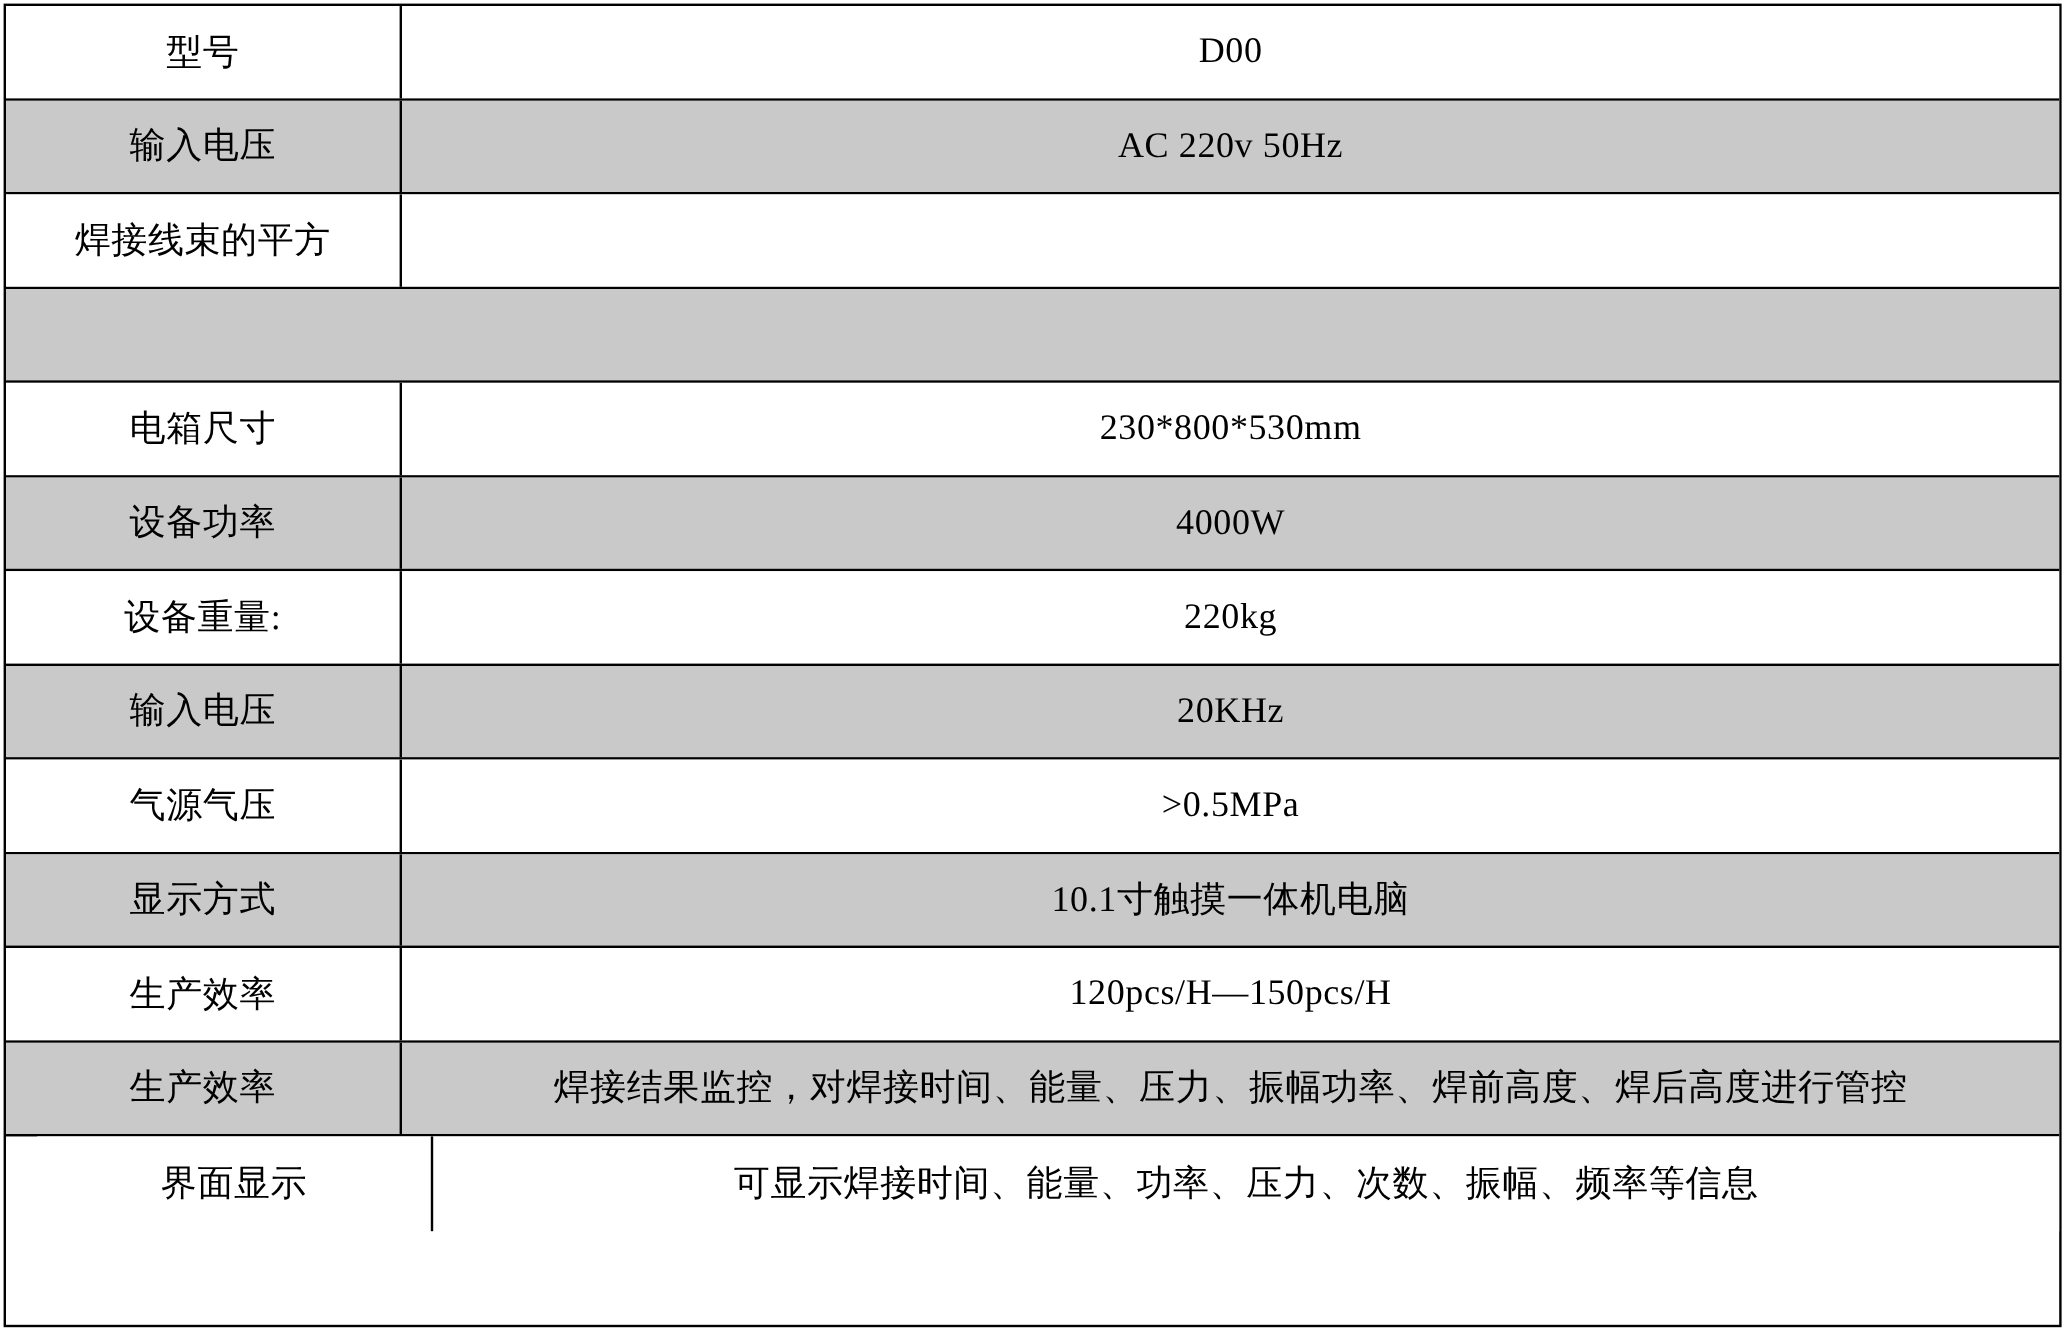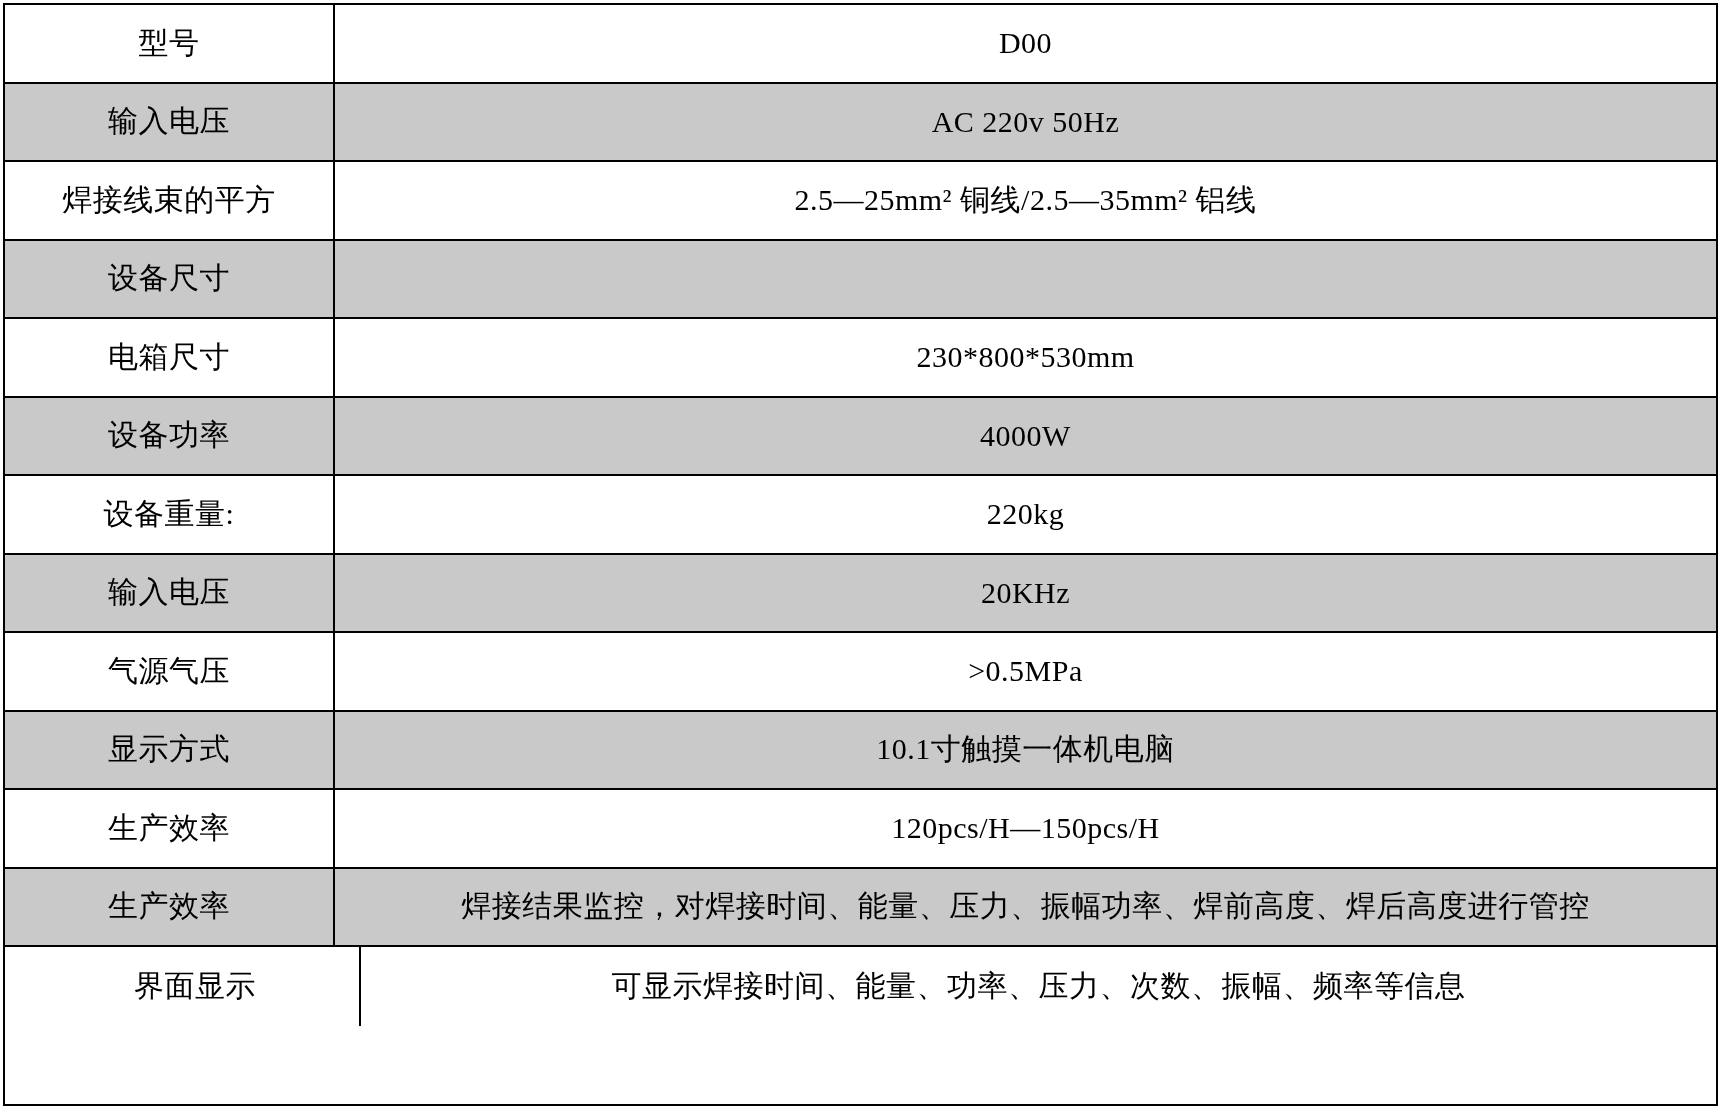--- a/index.html
+++ b/index.html
@@ -60,24 +60,22 @@
   <div class="spec-row">
     <div class="cell label-cell">型号</div>
     <div class="cell value-cell">D00</div>
   </div>
   <div class="spec-row">
     <div class="cell label-cell">输入电压</div>
     <div class="cell value-cell">AC 220v 50Hz</div>
   </div>
   <div class="spec-row">
     <div class="cell label-cell">焊接线束的平方</div>
-    <div class="cell value-cell">2.5—25mm² 铜线/2.5—35mm² 铝线</div>
   </div>
   <div class="spec-row">
-    <div class="cell label-cell">设备尺寸</div>
   </div>
   <div class="spec-row">
     <div class="cell label-cell">电箱尺寸</div>
     <div class="cell value-cell">230*800*530mm</div>
   </div>
   <div class="spec-row">
     <div class="cell label-cell">设备功率</div>
     <div class="cell value-cell">4000W</div>
   </div>
   <div class="spec-row">

